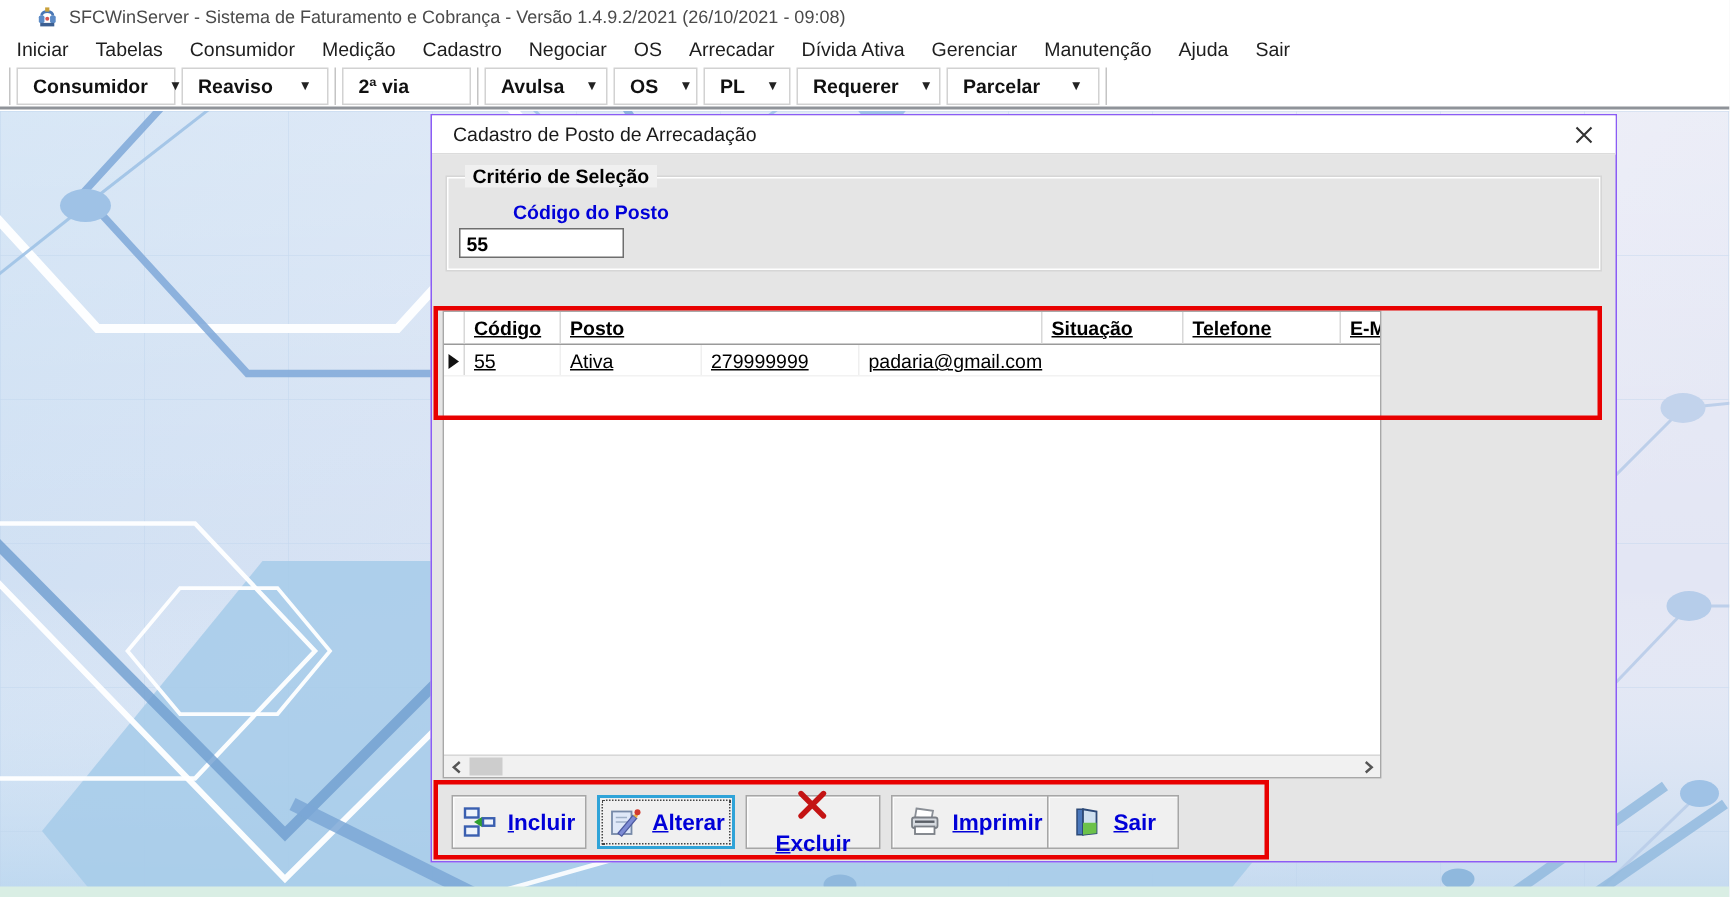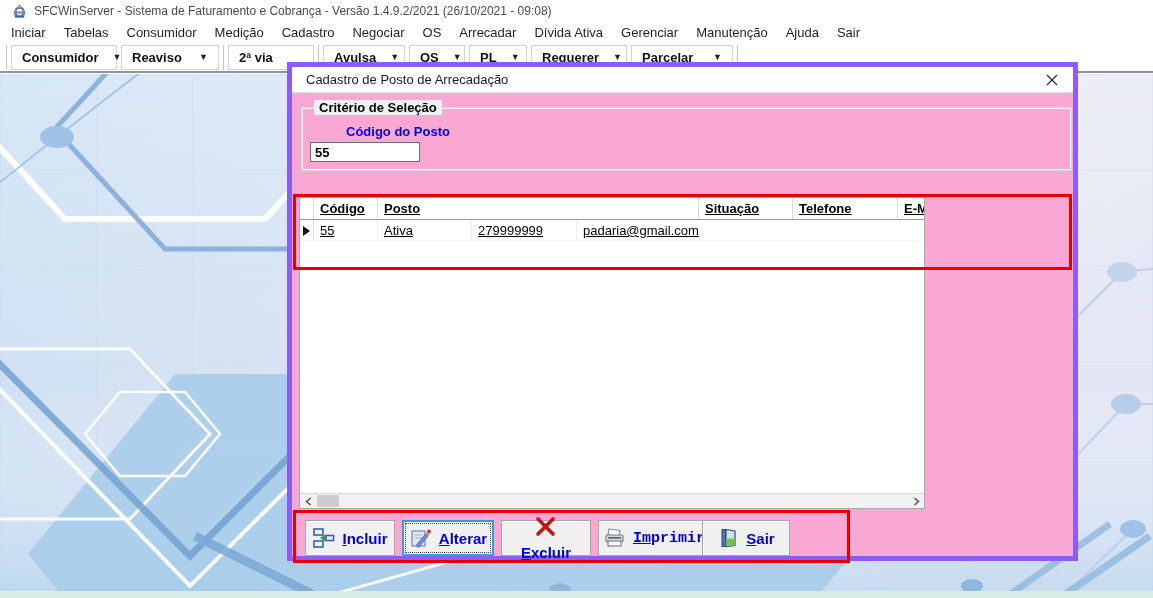--- a/index.html
+++ b/index.html
@@ -2,39 +2,39 @@
 <html><head>
 <meta charset="utf-8">
 <style>
   * { margin:0; padding:0; box-sizing:border-box; }
   html,body { width:1153px; height:598px; overflow:hidden;
     font-family:"Liberation Sans", sans-serif; background:#fff; }
   .stage { position:relative; width:1153px; height:598px; overflow:hidden; }
 
   
   .titlebar { height:22px; background:#ffffff; display:flex; align-items:center;
-    padding-left:12px; font-size:12px; color:#4a4a4a; }
+    padding-left:24px; font-size:12px; color:#4a4a4a; }
   .app-icon { width:15px; height:15px; margin-right:7px; flex:0 0 auto; }
   .menubar { height:21px; background:#ffffff; display:flex; align-items:center;
     font-size:13px; color:#1e1e1e; padding-left:2px; }
   .menu-item { padding:0 9px; height:100%; display:flex; align-items:center; cursor:default; }
   .toolbar { height:30px; background:#ffffff; border-bottom:2px solid #8f9399;
     display:flex; align-items:center; padding-left:4px; }
   .tb-sep { width:1px; height:25px; background:#c4c4c4; margin:0 2px; }
   .tb-btn { height:25px; border:1px solid #d2d2d2; background:#fff; display:flex;
     align-items:center; justify-content:space-between; font-weight:bold; font-size:13px;
     color:#111; margin:0 2px; padding:0 10px; cursor:default; }
   .tb-arrow { font-size:9px; color:#222; margin-left:14px; }
 
   
   .desktop { position:absolute; top:74px; left:0; width:1153px; height:524px; }
 
   
-  .dialog { position:absolute; left:287px; top:62px; width:791px; height:499px;
-    background:#f9a8d4; border:5px solid #8b5cf6; }
+  .dialog { position:absolute; left:287px; top:76px; width:791px; height:499px;
+    background:#e5e5e5; border:1px solid #8b5cf6; }
   .dlg-titlebar { height:26px; background:#ffffff; border-bottom:1px solid #dcdcdc;
     display:flex; align-items:center; padding:0 10px 0 14px; font-size:13px; color:#1a1a1a; }
   .dlg-title { flex:1; }
   .dlg-close { width:22px; height:20px; display:flex; align-items:center;
     justify-content:center; cursor:default; }
 
   .groupbox { position:absolute; left:9px; top:40px; width:771px; height:64px;
     border:1px solid #d6d6d6; box-shadow:inset 0 0 0 1px #ffffff; }
   .groupbox-title { position:absolute; left:12px; top:-8px; background:#f0f0f0;
     padding:0 5px; font-size:13px; font-weight:bold; color:#000; }
@@ -74,21 +74,21 @@
   
   .btn { position:absolute; top:453px; height:36px; background:#f0f0f0;
     border:1px solid #a6a6a6; box-shadow:inset 1px 1px 0 #fcfcfc; display:flex;
     align-items:center; justify-content:center; gap:7px; font-size:15px;
     font-weight:bold; color:#0000d8; cursor:default; }
   .btn .hot { text-decoration:underline; }
   .btn-incluir { left:13px;  width:90px; }
   .btn-alterar { left:110px; width:92px; border:2px solid #2fa3d8;
     outline:1px dotted #444; outline-offset:-4px; box-shadow:none; }
   .btn-excluir { left:209px; width:90px;flex-direction:column; }
-  .btn-imprimir{ left:306px; width:112px;font-family:Liberation Mono, monospace; }
+  .btn-imprimir{ left:306px; width:112px; }
   .btn-sair    { left:410px; width:88px; }
   .btn svg { flex:0 0 auto; }
 </style>
 </head>
 <body>
 
 <div class="stage">
 
   <div class="titlebar">
     <svg class="app-icon" viewBox="0 0 16 16">

